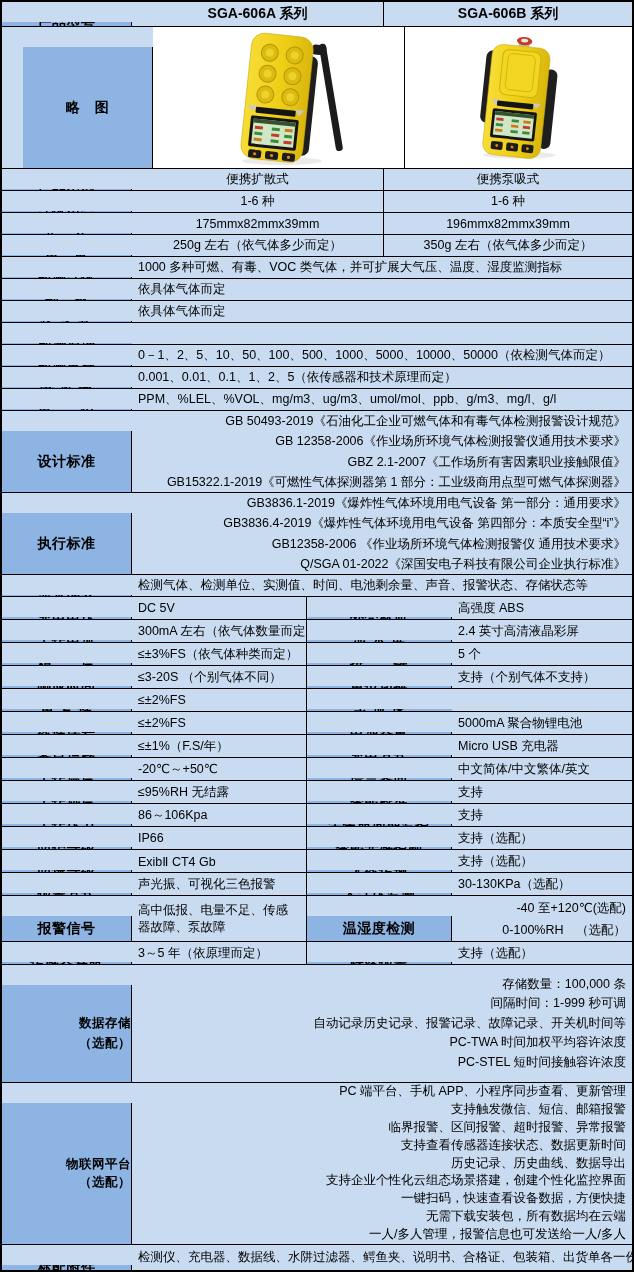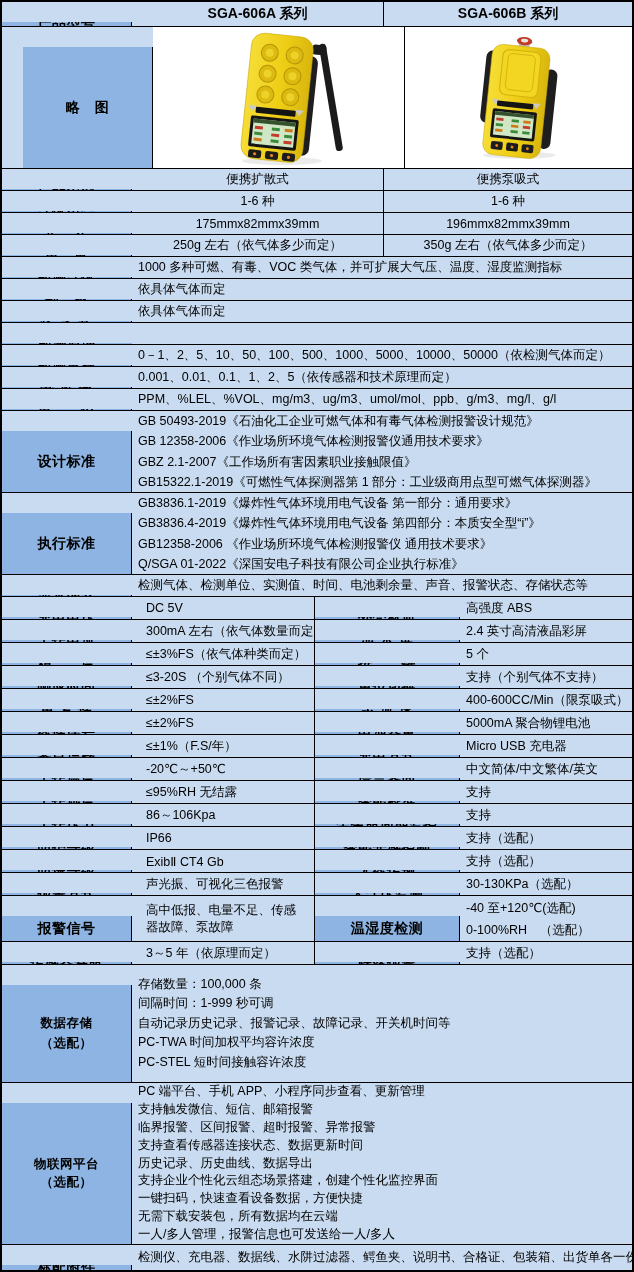--- a/index.html
+++ b/index.html
@@ -11,31 +11,31 @@
   .cell { box-sizing:border-box; border-right:1px solid #000; display:flex; align-items:center; overflow:hidden; }
   .cell:last-child { border-right:none; }
   .lab  { background:#8DB4E2; font-weight:bold; justify-content:center; text-align:center;
           font-size:14px; letter-spacing:0.5px;margin-top:20px; }
   .val  { background:#C9DBF0; font-size:12.5px; padding:0 6px; white-space:nowrap; }
   .center { justify-content:center; padding:0; }
   .bold { font-weight:bold; font-size:14px; }
   .wrap { white-space:normal; line-height:17px; }
   .photo { background:#fff; justify-content:center; padding:0; }
   .lines { flex-direction:column; align-items:flex-start; justify-content:center; white-space:nowrap; }
-  .lines > div { width:100%; }
+  .lines > div { width:100%;text-align:right; }
   .lab.lines { align-items:center; }
   .std .lines > div { line-height:20.4px; font-size:12.5px; }
   .store .lines > div { line-height:19.5px; font-size:12.5px; }
   .iot .lines > div { line-height:17.9px; font-size:12.5px; }
   .two-line > div { line-height:22px; font-size:12.5px; }
   
   .w-lab  { width:130px; flex:0 0 130px; }
   .w-half { width:252px; flex:0 0 252px; }
   .w-rest { flex:1 1 auto; }
-  .w-v1   { width:175px; flex:0 0 175px;margin-left:8px; }
+  .w-v1   { width:175px; flex:0 0 175px; }
   .w-l2   { width:145px; flex:0 0 145px; }
   
   .h-hdr { height:25px; }  .h-img { height:142px;padding-left:21px; }
   .h-s   { height:22px; }  .h-std { height:82px; }
   .h-q   { height:23px; }  .h-alarm { height:46px; }
   .h-store { height:118px; } .h-iot { height:162px; }
   .h-acc { height:25px; }
 </style>
 </head>
 <body>
@@ -261,21 +261,20 @@
   <div class="row h-q">
     <div class="cell lab w-lab">响应时间</div>
     <div class="cell val w-v1">≤3-20S （个别气体不同）</div>
     <div class="cell lab w-l2">单位切换</div>
     <div class="cell val w-rest">支持（个别气体不支持）</div>
   </div>
   <div class="row h-q">
     <div class="cell lab w-lab">重 复 性</div>
     <div class="cell val w-v1">≤±2%FS</div>
     <div class="cell lab w-l2">泵 流 速</div>
-    <div class="cell val w-rest">400-600CC/Min（限泵吸式）</div>
   </div>
   <div class="row h-q">
     <div class="cell lab w-lab">线性误差</div>
     <div class="cell val w-v1">≤±2%FS</div>
     <div class="cell lab w-l2">电池容量</div>
     <div class="cell val w-rest">5000mA 聚合物锂电池</div>
   </div>
   <div class="row h-q">
     <div class="cell lab w-lab">零点漂移</div>
     <div class="cell val w-v1">≤±1%（F.S/年）</div>

